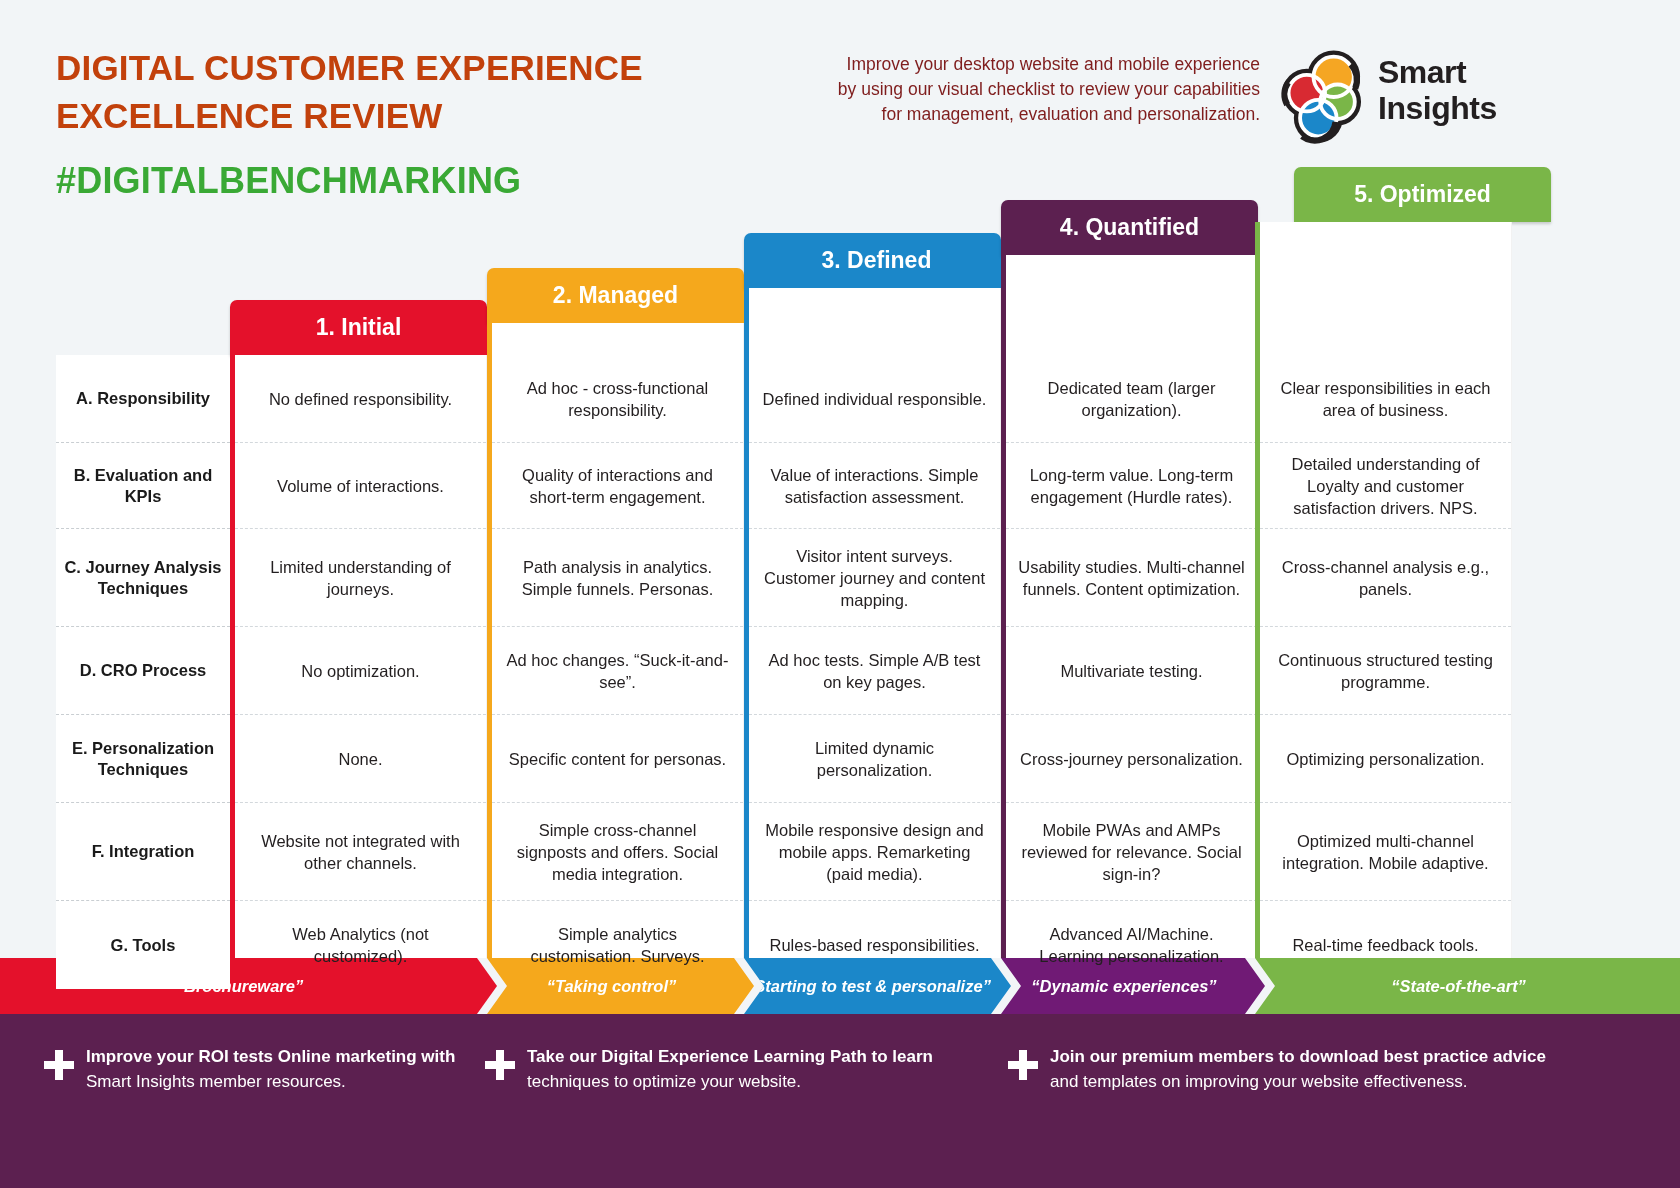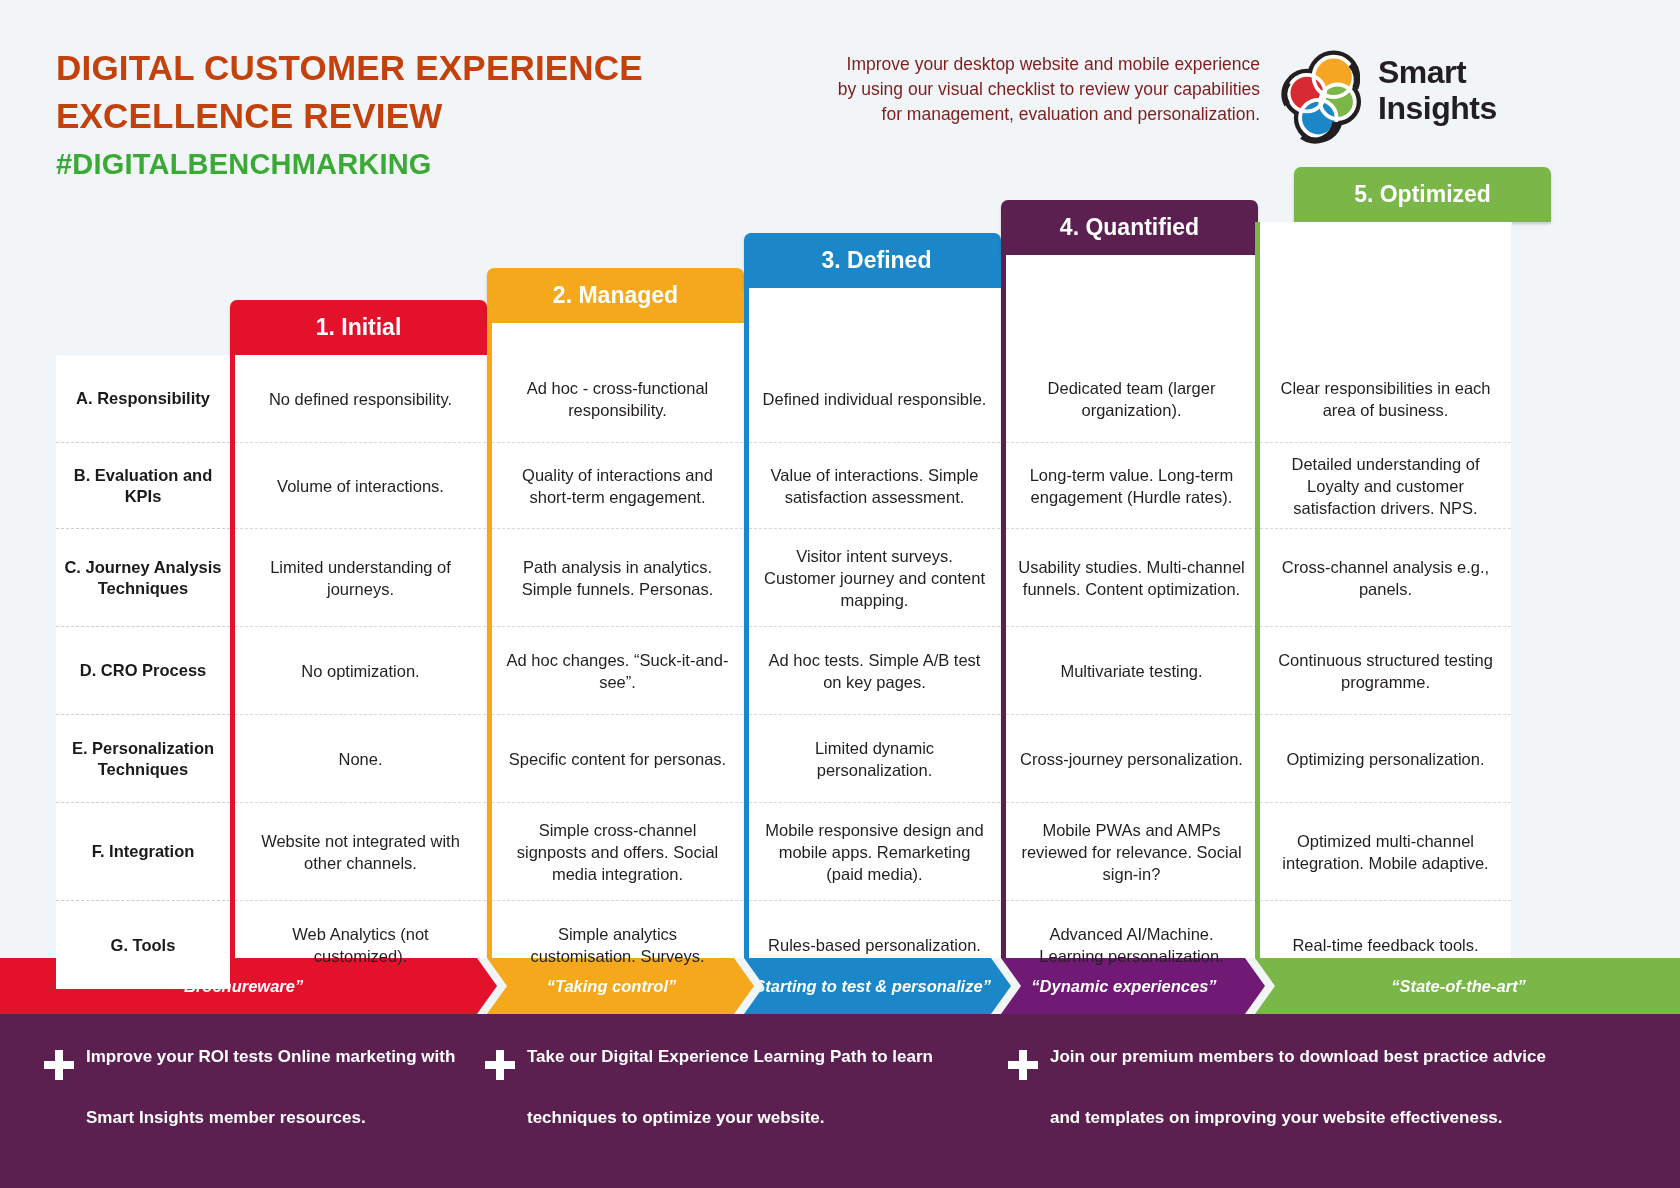--- a/index.html
+++ b/index.html
@@ -12,22 +12,22 @@
   #page { position: relative; width: 1680px; height: 1188px; background: #f2f5f7; }
 
   
   #header { position: absolute; left: 0; top: 0; width: 1680px; height: 160px; }
   #title-block { position: absolute; left: 56px; top: 44px; }
   .title-line {
     font-size: 35px; font-weight: bold; color: #c2410c;
     letter-spacing: 0.2px; line-height: 48px; text-transform: uppercase;
   }
   #hashtag {
-    position: absolute; left: 56px; top: 148px;
-    font-size: 29px; font-weight: bold; color: #3aa935;
+    position: absolute; left: 56px; top: 160px;
+    font-size: 36px; font-weight: bold; color: #3aa935;
     letter-spacing: 0.2px;
   }
   #intro {
     position: absolute; left: 830px; top: 52px; width: 430px;
     text-align: right; font-size: 17.5px; line-height: 25px; color: #7f1d1d;
   }
 
   
   #logo { position: absolute; left: 1278px; top: 46px; width: 205px; height: 100px; }
   #logo-mark { position: absolute; left: 0; top: 2px; width: 96px; height: 96px; }
@@ -90,21 +90,21 @@
   .plus { position: relative; width: 30px; height: 30px; flex: 0 0 30px; margin-top: 6px; }
   .plus::before, .plus::after {
     content: ""; position: absolute; background: #ffffff;
   }
   .plus::before { left: 11px; top: 0; width: 8px; height: 30px; }
   .plus::after { left: 0; top: 11px; width: 30px; height: 8px; }
   .foot-text {
     margin-left: 12px; color: #ffffff; font-size: 17px; line-height: 25px;
     font-weight: bold;
   }
-  .foot-text .l2 { font-weight: bold; margin-top: 36px; }
+  .foot-text .l2 { font-weight: normal; }
 </style>
 </head>
 <body>
 
 <div id="page">
 
   <div id="header">
     <div id="title-block">
       <div class="title-line">DIGITAL CUSTOMER EXPERIENCE</div>
       <div class="title-line">EXCELLENCE REVIEW</div>
@@ -227,21 +227,21 @@
     </div>
     <div class="col-head" style="left: 744px; top: 233px; background: rgb(27, 135, 201); position: absolute; padding-left: 8px;">3. Defined</div>
     <div class="col-body" style="left: 744px; top: 288px; height: 670px; border-left-color: rgb(27, 135, 201); position: absolute;">
       <div style="height: 67px;"></div>
       <div class="cell" style="height: 88px;">Defined individual responsible.</div>
       <div class="cell" style="height: 86px;">Value of interactions. Simple satisfaction assessment.</div>
       <div class="cell" style="height: 98px;">Visitor intent surveys. Customer journey and content mapping.</div>
       <div class="cell" style="height: 88px;">Ad hoc tests. Simple A/B test on key pages.</div>
       <div class="cell" style="height: 88px;">Limited dynamic personalization.</div>
       <div class="cell" style="height: 98px;">Mobile responsive design and mobile apps. Remarketing (paid media).</div>
-      <div class="cell" style="height: 88px;">Rules-based personalization.</div>
+      <div class="cell" style="height: 88px;">Rules-based responsibilities.</div>
     </div>
     <div class="col-head" style="left: 1001px; top: 200px; background: rgb(92, 32, 80); position: absolute;">4. Quantified</div>
     <div class="col-body" style="left: 1001px; top: 255px; height: 703px; border-left-color: rgb(92, 32, 80); position: absolute;">
       <div style="height: 100px;"></div>
       <div class="cell" style="height: 88px;">Dedicated team (larger organization).</div>
       <div class="cell" style="height: 86px;">Long-term value. Long-term engagement (Hurdle rates).</div>
       <div class="cell" style="height: 98px;">Usability studies. Multi-channel funnels. Content optimization.</div>
       <div class="cell" style="height: 88px;">Multivariate testing.</div>
       <div class="cell" style="height: 88px;">Cross-journey personalization.</div>
       <div class="cell" style="height: 98px;">Mobile PWAs and AMPs reviewed for relevance. Social sign-in?</div>

